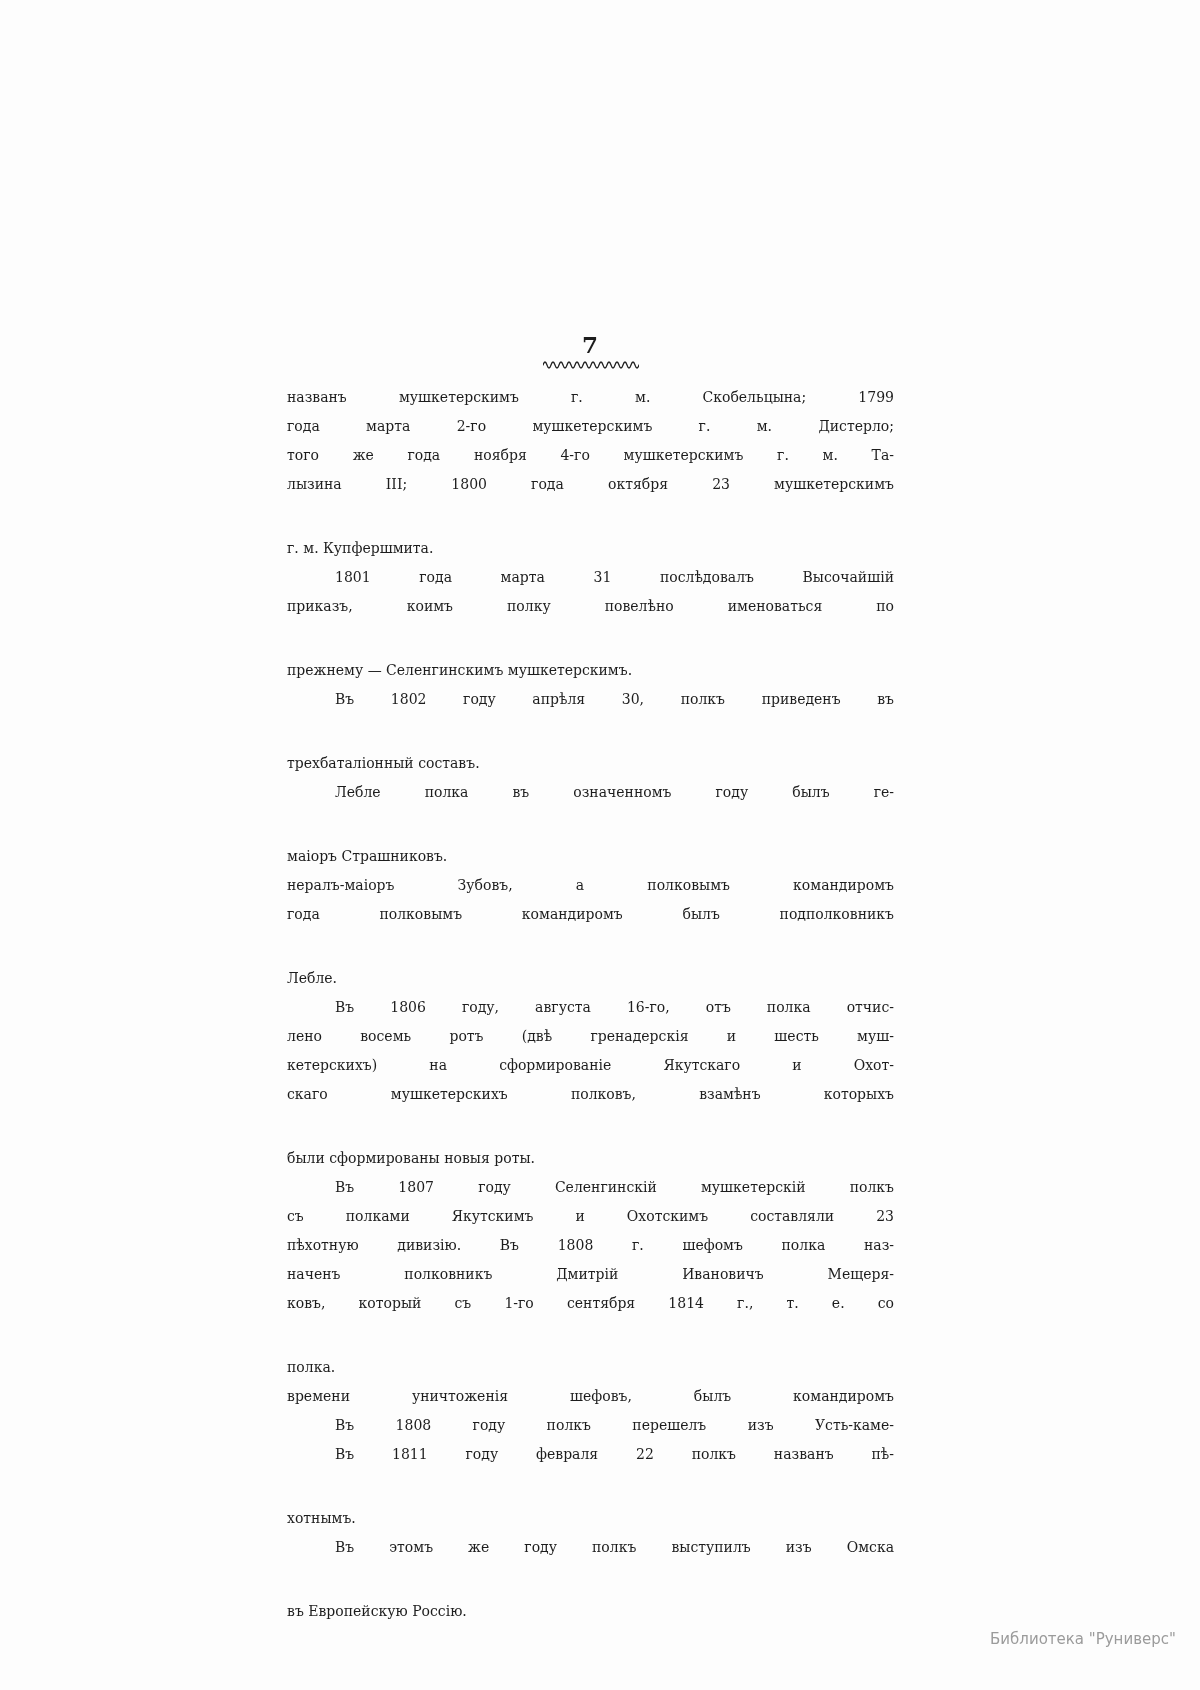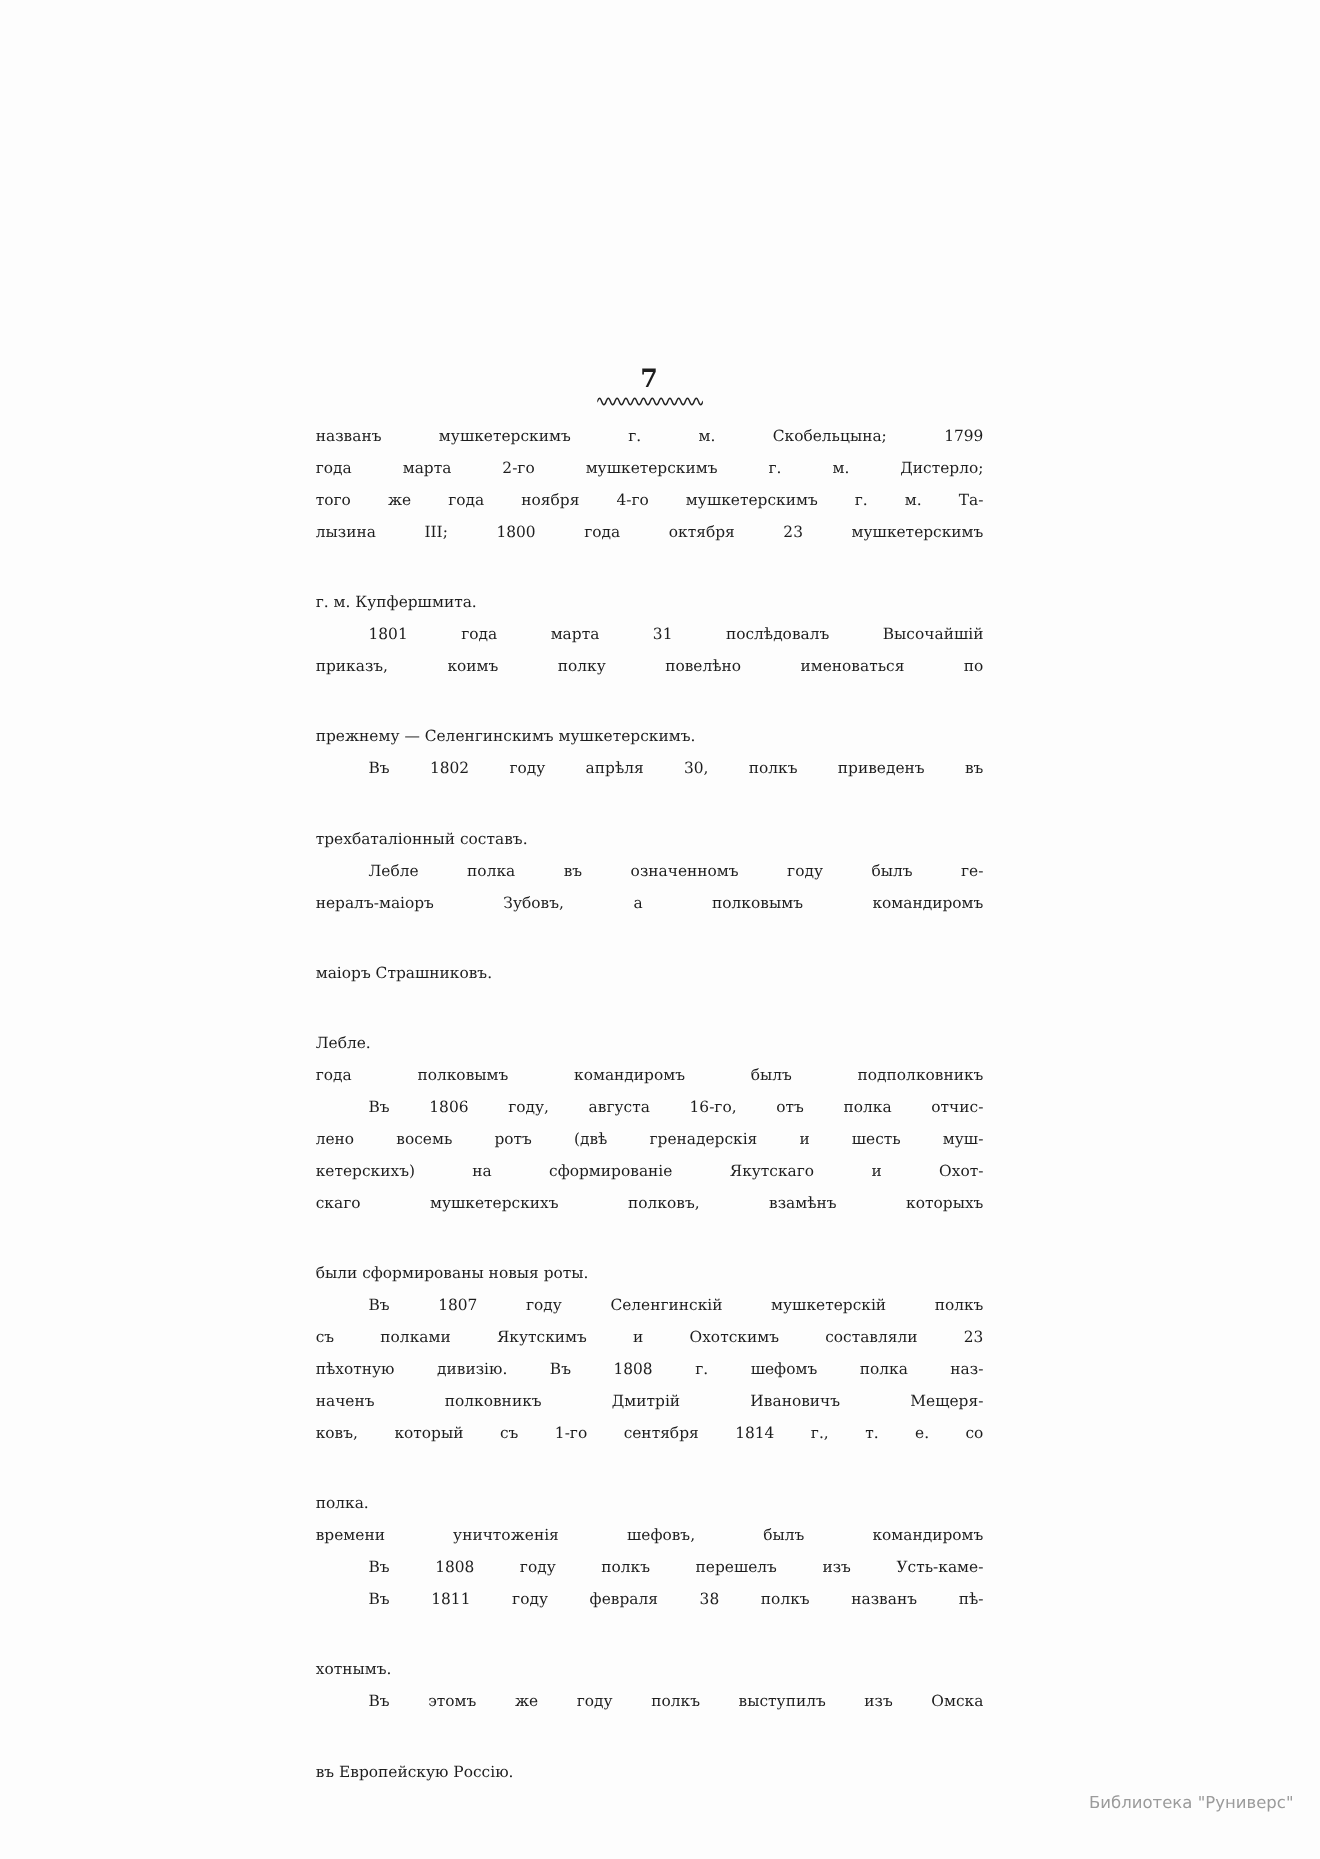--- a/index.html
+++ b/index.html
@@ -85,26 +85,26 @@
         <div class="line indent">1801 года марта 31 послѣдовалъ Высочайшій</div>
         <div class="line">приказъ, коимъ полку повелѣно именоваться по</div>
         <div class="line last">прежнему — Селенгинскимъ мушкетерскимъ.</div>
       </div>
       <div class="paragraph">
         <div class="line indent">Въ 1802 году апрѣля 30, полкъ приведенъ въ</div>
         <div class="line last">трехбаталіонный составъ.</div>
       </div>
       <div class="paragraph">
         <div class="line indent">Лебле полка въ означенномъ году былъ ге-</div>
+        <div class="line last">маіоръ Страшниковъ.</div>
         <div class="line">нералъ-маіоръ Зубовъ, а полковымъ командиромъ</div>
-        <div class="line last">маіоръ Страшниковъ.</div>
       </div>
       <div class="paragraph">
+        <div class="line">года полковымъ командиромъ былъ подполковникъ</div>
         <div class="line last">Лебле.</div>
-        <div class="line">года полковымъ командиромъ былъ подполковникъ</div>
       </div>
       <div class="paragraph">
         <div class="line indent">Въ 1806 году, августа 16-го, отъ полка отчис-</div>
         <div class="line">лено восемь ротъ (двѣ гренадерскія и шесть муш-</div>
         <div class="line">кетерскихъ) на сформированіе Якутскаго и Охот-</div>
         <div class="line">скаго мушкетерскихъ полковъ, взамѣнъ которыхъ</div>
         <div class="line last">были сформированы новыя роты.</div>
       </div>
       <div class="paragraph">
         <div class="line indent">Въ 1807 году Селенгинскій мушкетерскій полкъ</div>
@@ -112,21 +112,21 @@
         <div class="line">пѣхотную дивизію. Въ 1808 г. шефомъ полка наз-</div>
         <div class="line">наченъ полковникъ Дмитрій Ивановичъ Мещеря-</div>
         <div class="line">ковъ, который съ 1-го сентября 1814 г., т. е. со</div>
         <div class="line last">полка.</div>
         <div class="line">времени уничтоженія шефовъ, былъ командиромъ</div>
       </div>
       <div class="paragraph">
         <div class="line indent">Въ 1808 году полкъ перешелъ изъ Усть-каме-</div>
       </div>
       <div class="paragraph">
-        <div class="line indent">Въ 1811 году февраля 38 полкъ названъ пѣ-</div>
+        <div class="line indent">Въ 1811 году февраля 22 полкъ названъ пѣ-</div>
         <div class="line last">хотнымъ.</div>
       </div>
       <div class="paragraph">
         <div class="line indent">Въ этомъ же году полкъ выступилъ изъ Омска</div>
         <div class="line last">въ Европейскую Россію.</div>
       </div>
     </div>
 
   <div id="watermark">Библиотека "Руниверс"</div>
 

